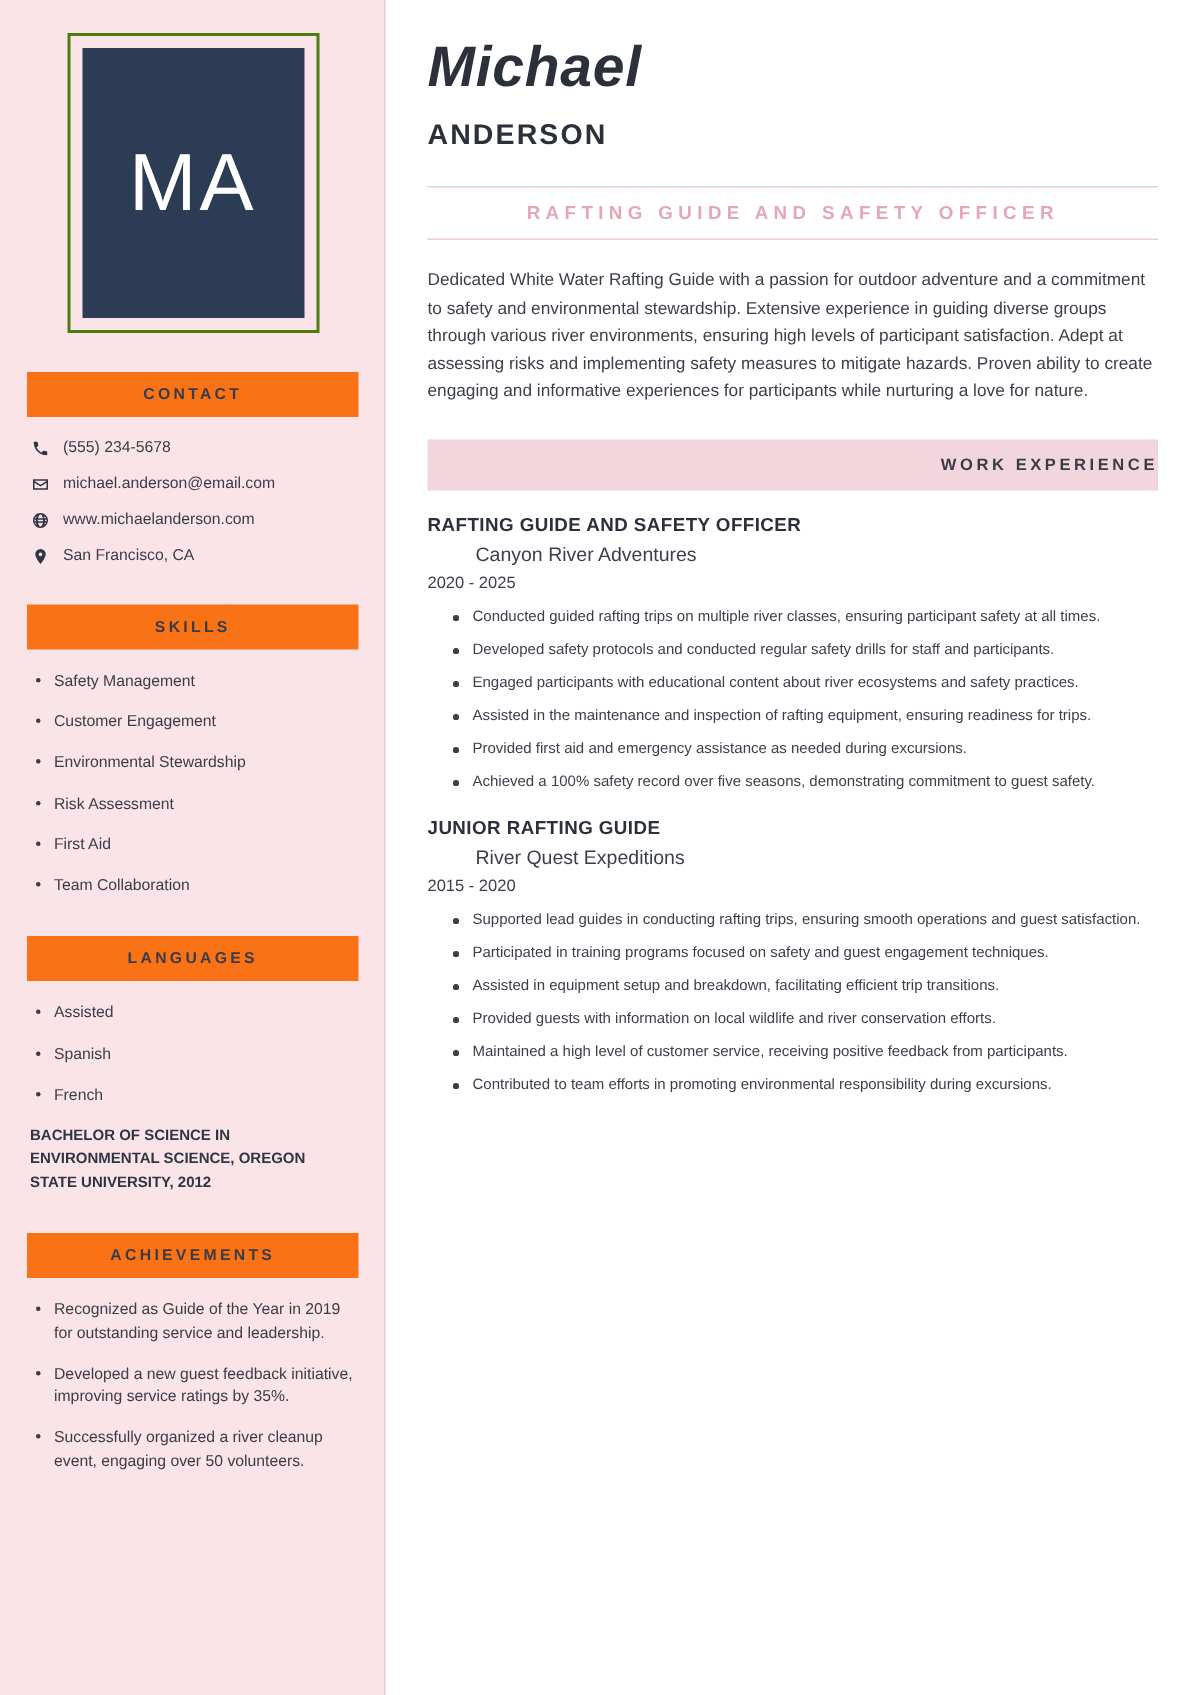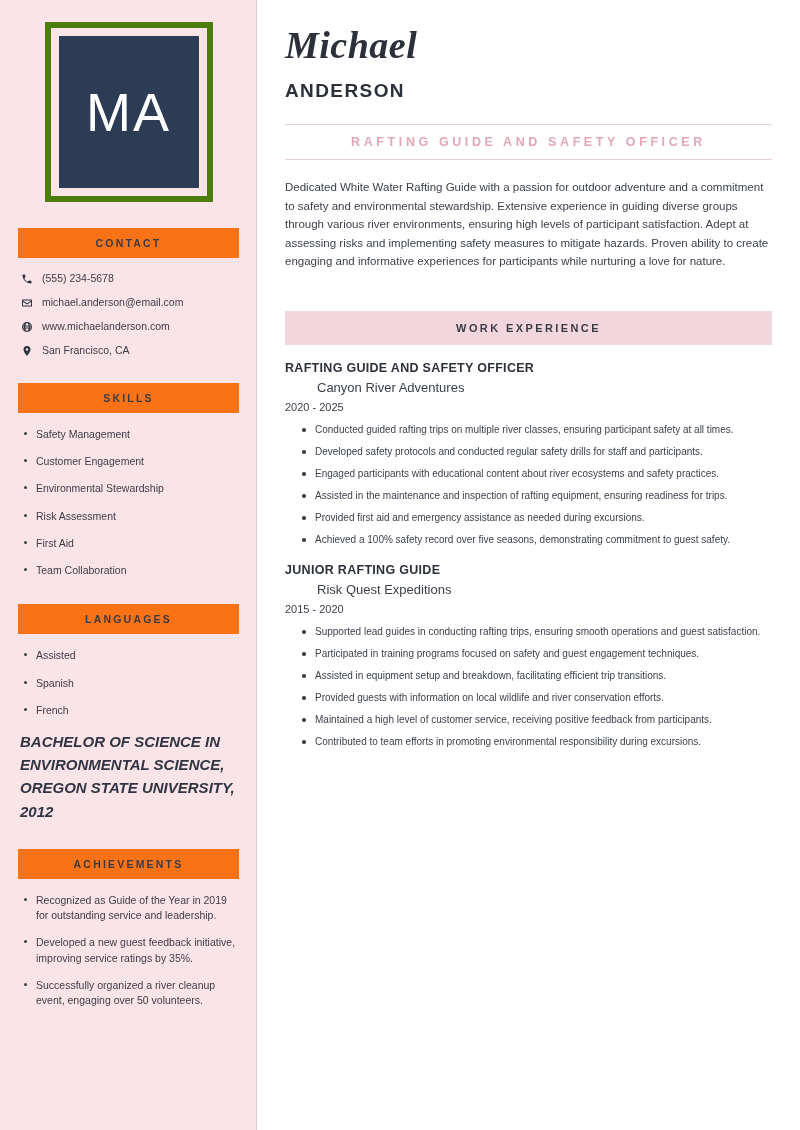--- a/index.html
+++ b/index.html
@@ -26,22 +26,22 @@
   .sidebar::after {
     content: "";
     position: absolute;
     top: 0; right: 0; bottom: 0;
     width: 1px;
     background: #e9c9d2;
   }
 
   .monogram-wrap {
     margin: 22px auto 0;
-    width: 168px; height: 180px;
-    border: 6px solid #4d7c0f;
+    width: 168px; height: 200px;
+    border: 2px solid #4d7c0f;
     padding: 8px;
   }
   .monogram {
     width: 100%; height: 100%;
     background: #2d3c55;
     color: #ffffff;
     display: flex;
     align-items: center;
     justify-content: center;
     font-size: 54px;
@@ -91,35 +91,34 @@
   .bullet-list li::before {
     content: "";
     position: absolute;
     left: 2px; top: 5px;
     width: 3px; height: 3px;
     border-radius: 50%;
     background: #3c3c46;
   }
 
   .edu-block {
-    font-size: 15px;
+    font-size: 10px;
     font-weight: bold;
     line-height: 1.55;
     color: #2f3542;
     padding: 0 2px;
-    font-style: italic;
   }
 
   
   .main {
     flex: 1;
     padding: 26px 28px 0 28px;
   }
   .name-first {
-    font-family: Liberation Serif, serif;
+    font-family: Liberation Sans, sans-serif;
     font-style: italic;
     font-size: 38px;
     font-weight: bold;
     color: #2b303a;
     line-height: 1.05;
     letter-spacing: 0.5px;
   }
   .name-last {
     font-size: 19px;
     font-weight: bold;
@@ -139,23 +138,23 @@
     font-weight: bold;
   }
   .summary {
     margin-top: 18px;
     font-size: 11.5px;
     line-height: 1.62;
     color: #3a3f49;
   }
 
   .section-band {
-    margin-top: 40px;
+    margin-top: 22px;
     background: #f2d6dd;
-    text-align: center;
+    text-align: right;
     font-size: 11px;
     letter-spacing: 2.4px;
     font-weight: bold;
     color: #3b3b45;
     padding: 11px 0;
   }
 
   .job { margin-top: 16px; }
   .job-title {
     font-size: 12.5px;
@@ -290,21 +289,21 @@
         <li>Developed safety protocols and conducted regular safety drills for staff and participants.</li>
         <li>Engaged participants with educational content about river ecosystems and safety practices.</li>
         <li>Assisted in the maintenance and inspection of rafting equipment, ensuring readiness for trips.</li>
         <li>Provided first aid and emergency assistance as needed during excursions.</li>
         <li>Achieved a 100% safety record over five seasons, demonstrating commitment to guest safety.</li>
       </ul>
     </section>
 
     <section class="job">
       <div class="job-title">JUNIOR RAFTING GUIDE</div>
-      <div class="job-company">Risk Quest Expeditions</div>
+      <div class="job-company">River Quest Expeditions</div>
       <div class="job-dates">2015 - 2020</div>
       <ul class="job-bullets">
         <li>Supported lead guides in conducting rafting trips, ensuring smooth operations and guest satisfaction.</li>
         <li>Participated in training programs focused on safety and guest engagement techniques.</li>
         <li>Assisted in equipment setup and breakdown, facilitating efficient trip transitions.</li>
         <li>Provided guests with information on local wildlife and river conservation efforts.</li>
         <li>Maintained a high level of customer service, receiving positive feedback from participants.</li>
         <li>Contributed to team efforts in promoting environmental responsibility during excursions.</li>
       </ul>
     </section>

